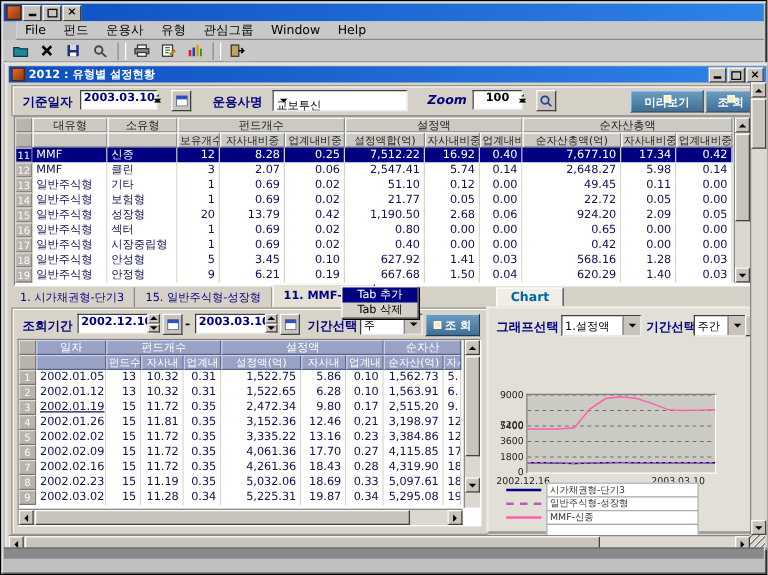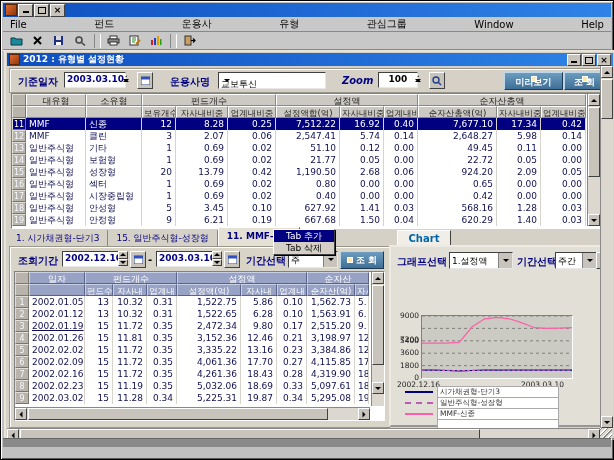--- a/index.html
+++ b/index.html
@@ -7,21 +7,21 @@
   .win{position:absolute;inset:0;background:#c0c0c0;border:1px solid #000;box-shadow:inset 1px 1px 0 #fff, inset -1px -1px 0 #5a5a5a;}
   
   .titlebar{position:absolute;left:2px;top:2px;right:2px;height:14px;background:linear-gradient(90deg,#0e4fc0,#2f83e6);color:#fff;display:flex;align-items:center;padding:0 2px;}
   .titlebar .t-title{font-weight:bold;font-size:10px;margin-left:3px;flex:1;white-space:nowrap;}
   .winbtn{width:13px;height:11px;background:#c8c4bc;border:1px solid;border-color:#fff #404040 #404040 #fff;margin-left:1px;font-size:8px;line-height:9px;text-align:center;color:#000;cursor:default;}
   .glyph-min{display:block;width:6px;height:2px;background:#000;margin:6px auto 0;}
   .glyph-rest{display:block;width:6px;height:5px;border:1px solid #000;margin:2px auto 0;}
   .glyph-x{font-size:9px;font-weight:bold;line-height:10px;}
   .app-ico{width:10px;height:10px;background:linear-gradient(135deg,#e86a2a,#8a3a10);border:1px solid #5a2408;display:inline-block;}
   
-  .menubar{position:absolute;left:2px;top:16px;right:2px;height:14px;background:#c8c8c8;display:flex;align-items:center;border-bottom:1px solid #888;box-shadow:0 1px 0 #fff;justify-content:space-between;}
+  .menubar{position:absolute;left:12px;top:16px;right:2px;height:14px;background:#c8c8c8;display:flex;align-items:center;border-bottom:1px solid #888;box-shadow:0 1px 0 #fff;}
   .menu-item{padding:0 7px;color:#000;font-size:10px;white-space:nowrap;}
   .toolbar{position:absolute;left:2px;top:31px;right:2px;height:17px;background:#c8c8c8;display:flex;align-items:center;padding-left:3px;border-bottom:1px solid #888;box-shadow:0 1px 0 #fff;}
   .tool{width:19px;height:15px;display:flex;align-items:center;justify-content:center;border:1px solid #c8c8c8;}
   .tool svg{display:block;}
   .tsep{width:5px;height:14px;border-left:1px solid #888;border-right:1px solid #fff;margin:0 2px 0 4px;}
   
   .child{position:absolute;left:3px;top:49px;width:608px;height:386px;background:#d6d1c6;border:2px outset #e8e4da;}
   .c-title{position:absolute;left:1px;top:1px;right:1px;height:13px;background:linear-gradient(90deg,#0e4fc0,#2f83e6);color:#fff;display:flex;align-items:center;padding:0 2px;}
   .c-title .t-title{font-weight:bold;font-size:9px;margin-left:3px;flex:1;white-space:nowrap;}
   .c-title .winbtn{width:12px;height:10px;}

